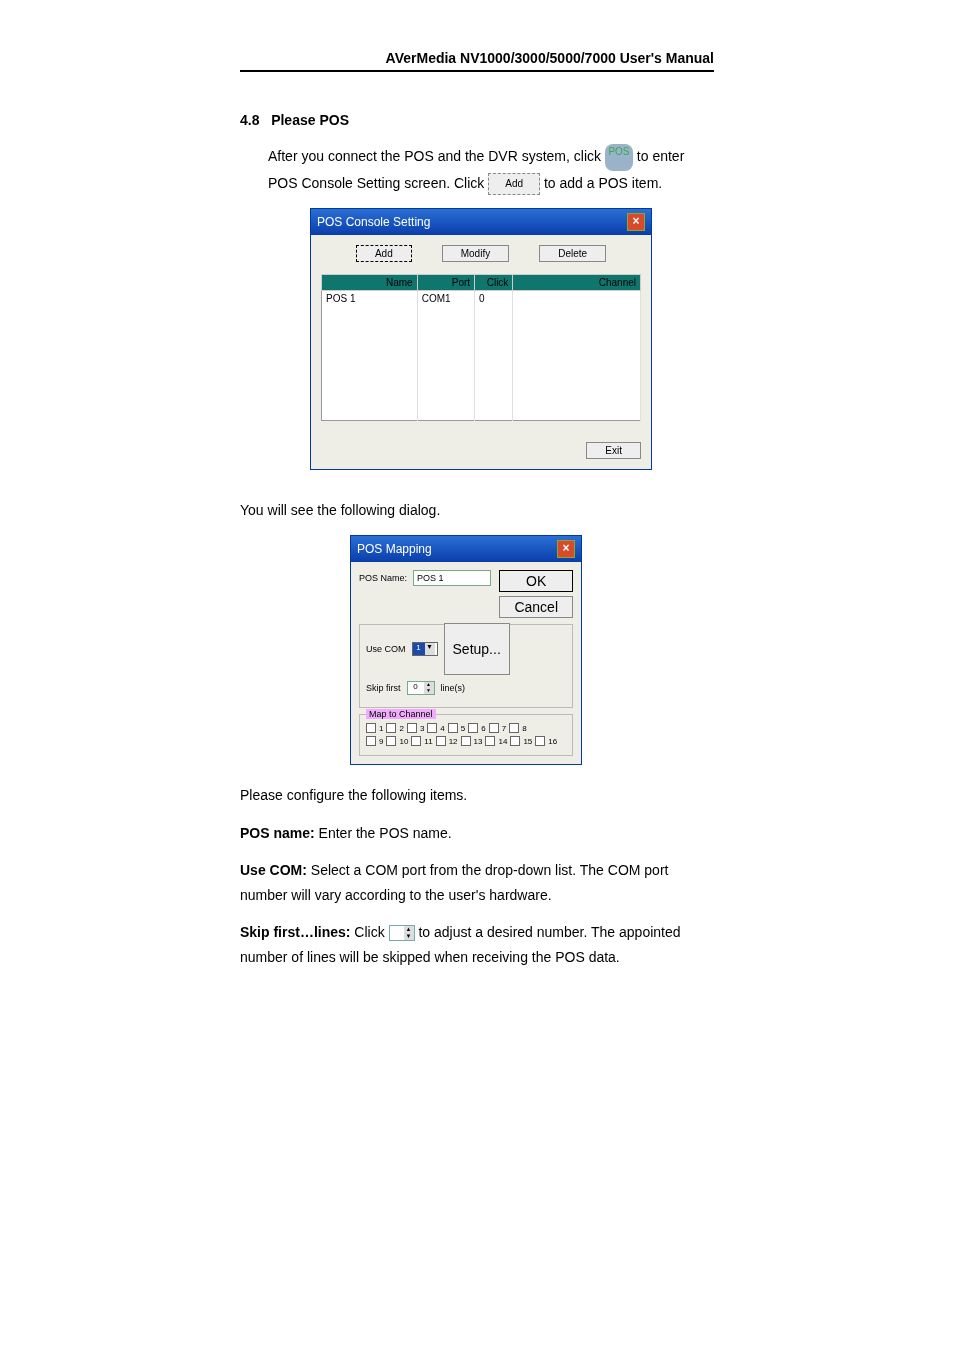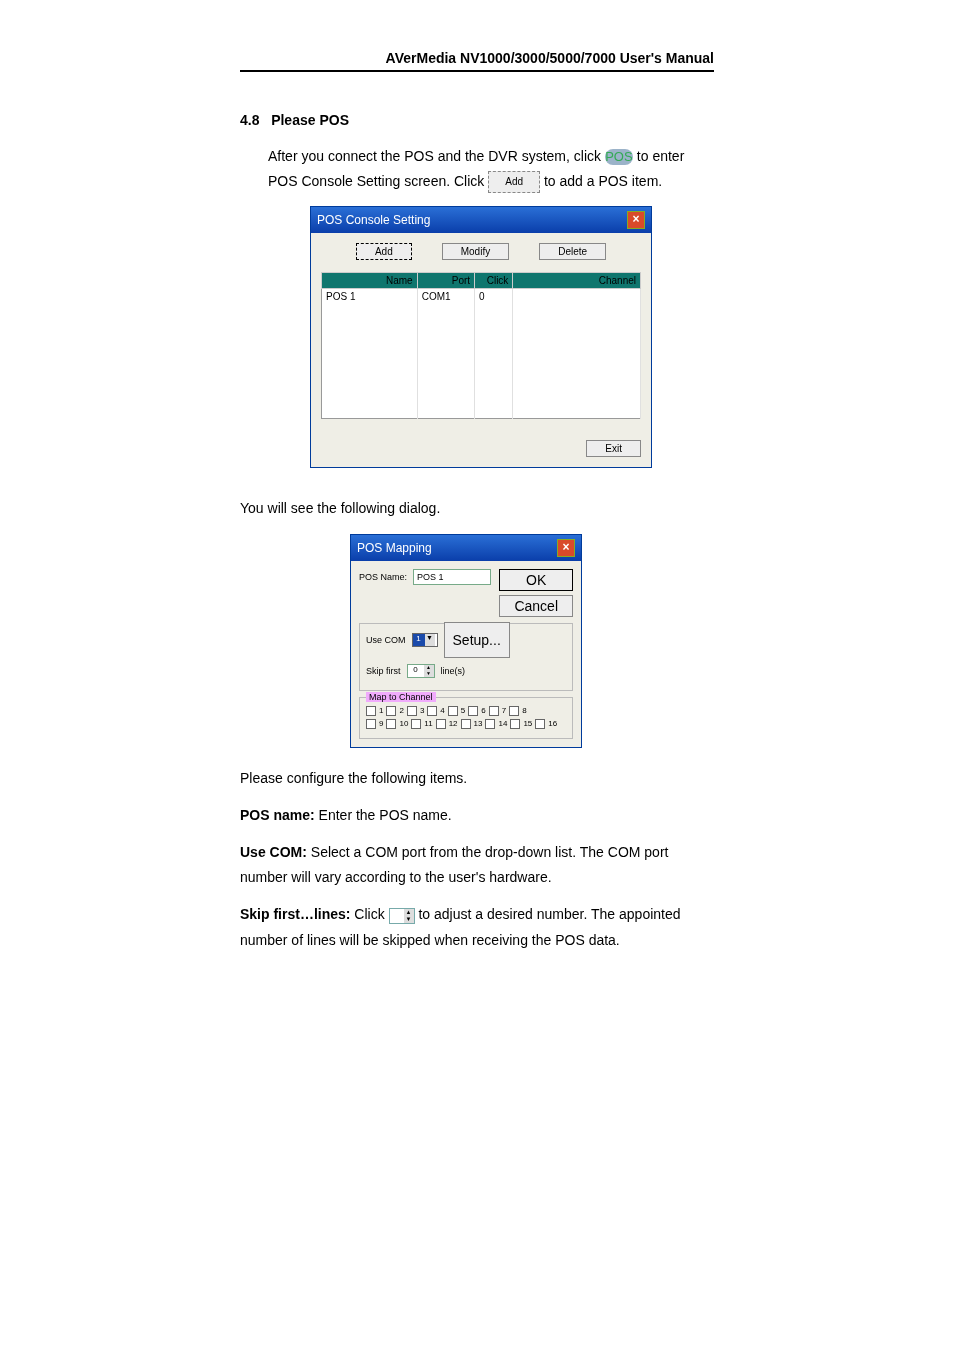--- a/index.html
+++ b/index.html
@@ -30,26 +30,26 @@
   .body-text {
     line-height: 1.8;
     margin-bottom: 12px;
   }
   .indent {
     margin-left: 28px;
   }
   .pos-icon {
     display: inline-block;
     width: 28px;
-    height: 16px;
+    height: 27px;
     background: #9bb3c9;
     border-radius: 8px;
     vertical-align: middle;
     position: relative;
-    font-size: 13px;
+    font-size: 10px;
     color: #3a5;
     text-align: center;
     line-height: 16px;
   }
   .add-icon {
     display: inline-block;
     border: 1px dashed #888;
     background: #eee;
     font-size: 10px;
     padding: 1px 16px;
@@ -340,21 +340,21 @@
       </div>
 
       <div class="fieldset">
         <div class="content">
           <div class="dlg2-row">
             <span>Use COM</span>
             <span class="combo">
               <span class="sel">1</span>
               <span class="arr">▼</span>
             </span>
-            <button class="dlg2-btn" style="padding:9px 8px">Setup...</button>
+            <button class="dlg2-btn" style="padding:17px 8px">Setup...</button>
           </div>
           <div class="dlg2-row">
             <span>Skip first</span>
             <span class="spinner">
               <span class="val">0</span>
               <span class="arrs">
                   <span>▲</span>
                   <span>▼</span>
                 </span>
             </span>

